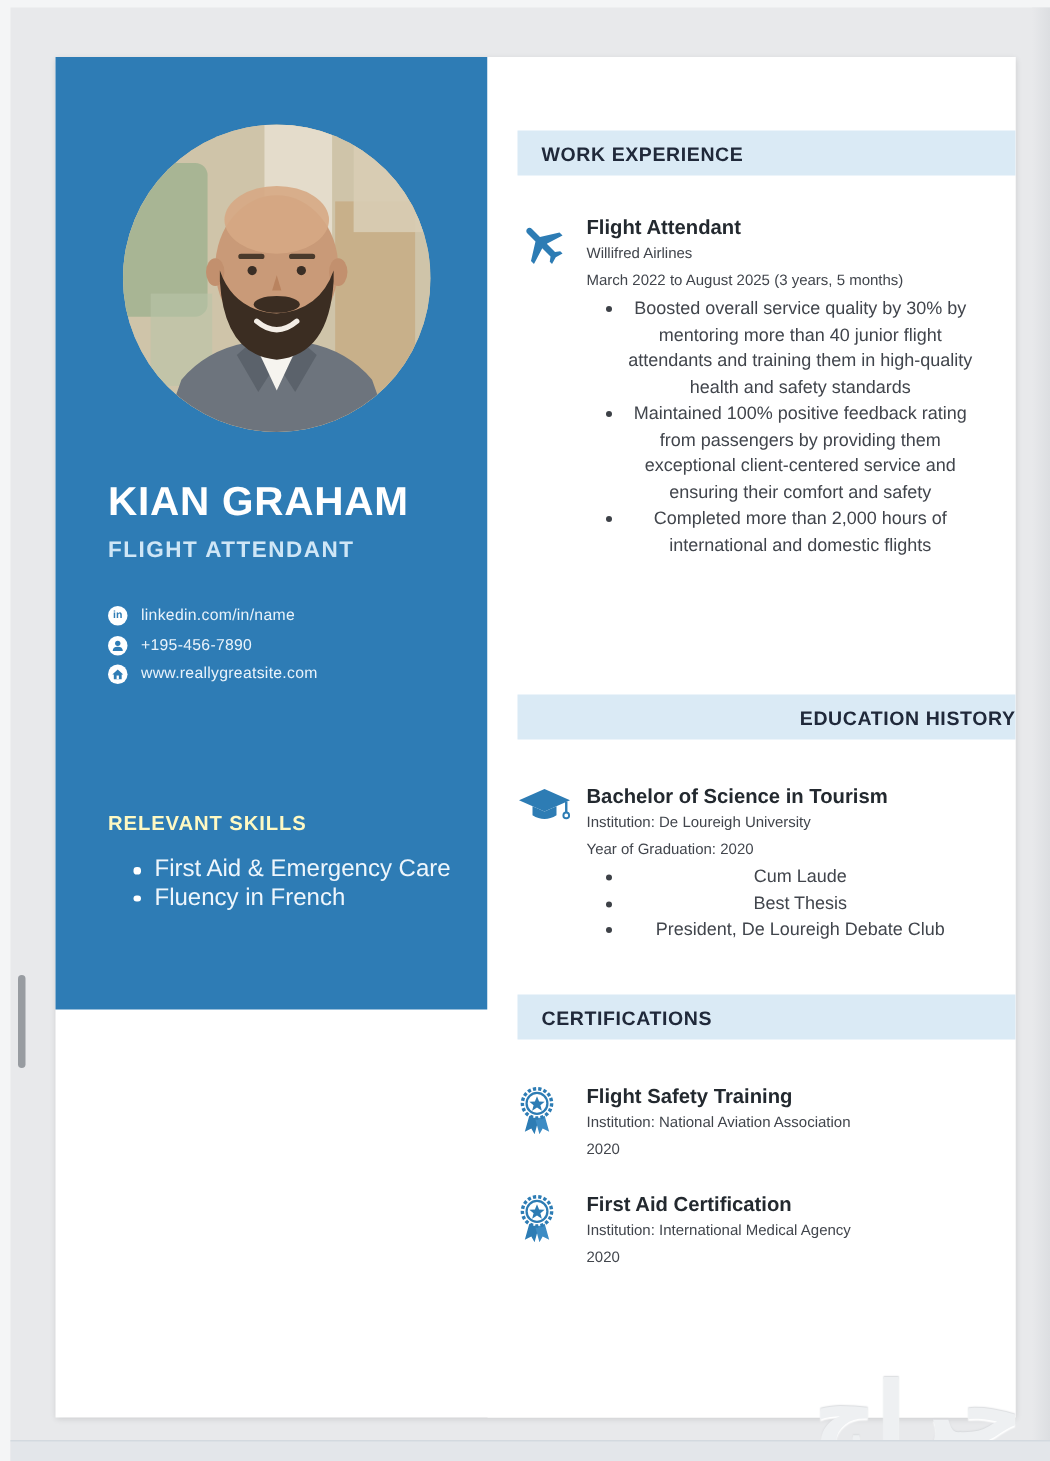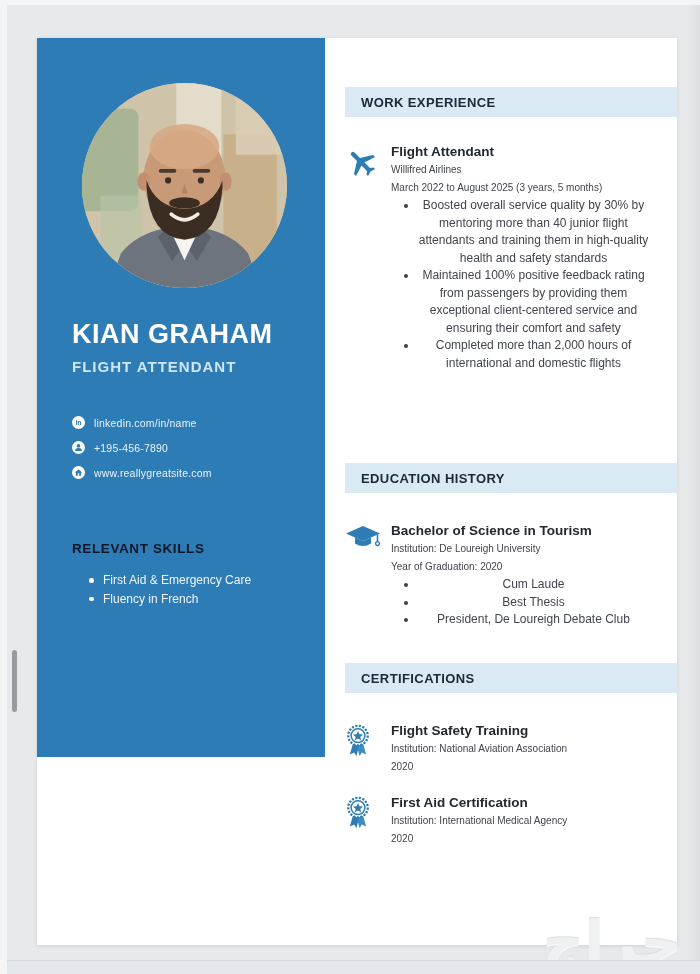--- a/index.html
+++ b/index.html
@@ -25,52 +25,52 @@
     background:linear-gradient(to right,#e8e9eb,#dcdee1);
   }
   
   .page {
     position:absolute; left:30px; top:33px; width:640px; height:907px;
     background:#ffffff;
     box-shadow:0 1px 4px rgba(0,0,0,.12);
   }
   
   .sidebar {
-    position:absolute; left:0; top:0; width:288px; height:719px;
+    position:absolute; left:0; top:0; width:288px; height:635px;
     background:#2e7cb5; color:#fff;
   }
   .photo {
     position:absolute; left:45px; top:45px; width:205px; height:205px;
     border-radius:50%; overflow:hidden; background:#d3c7ab;
   }
   .photo svg { display:block; width:100%; height:100%; }
   .person-name {
     position:absolute; left:35px; top:281px; width:240px;
     font-size:27px; font-weight:bold; letter-spacing:.5px; color:#ffffff;
   }
   .person-title {
     position:absolute; left:35px; top:320px; width:240px;
     font-size:15px; font-weight:bold; letter-spacing:1px; color:#cfe6f6;
   }
   .contacts { position:absolute; left:35px; top:366px; width:230px; }
-  .contact-row { display:flex; align-items:center; margin-bottom:6.5px; cursor:pointer;margin-top:12px; }
+  .contact-row { display:flex; align-items:flex-start; margin-bottom:6.5px; cursor:pointer; }
   .cicon {
     width:13px; height:13px; border-radius:50%; background:#ffffff;
     color:#2e7cb5; flex:0 0 13px; display:flex; align-items:center; justify-content:center;
     font-size:7px; font-weight:bold; margin-right:9px;
   }
   .cicon svg { width:11px; height:11px; display:block; }
   .contact-text { font-size:10.5px; color:#e9f3fb; letter-spacing:.2px; }
   .skills-heading {
     position:absolute; left:35px; top:503px;
-    font-size:13.5px; font-weight:bold; letter-spacing:.6px; color:#0f172a;
+    font-size:13.5px; font-weight:bold; letter-spacing:.6px; color:#fef9c3;
   }
   .skills-list { position:absolute; left:52px; top:533px; width:215px; list-style:none; }
   .skills-list li {
-    font-size:12px; color:#eef6fc; line-height:18.5px; position:relative; padding-left:14px;
+    font-size:16px; color:#eef6fc; line-height:18.5px; position:relative; padding-left:14px;
   }
   .skills-list li::before {
     content:""; position:absolute; left:0; top:7px; width:4.5px; height:4.5px;
     border-radius:50%; background:#ffffff;
   }
   
   .content {
     position:absolute; left:288px; top:0; width:352px; height:907px; background:#fff;
   }
   .section-bar {
@@ -92,21 +92,21 @@
     font-size:12px; color:#41454c; line-height:17.5px; position:relative;
     padding-left:16px; margin-left:11px;text-align:center;
   }
   .entry-bullets li::before {
     content:""; position:absolute; left:2px; top:7px; width:4px; height:4px;
     border-radius:50%; background:#3d4147;
   }
   
   #bar-work   { top:49px; }
   #entry-work { top:105px; }
-  #bar-edu    { top:425px; }
+  #bar-edu    { top:425px;justify-content:flex-end; }
   #entry-edu  { top:484px; }
   #bar-cert   { top:625px; }
   #entry-cert1{ top:684px; }
   #entry-cert2{ top:756px; }
   
   .scroll-thumb {
     position:absolute; left:5px; top:645px; width:5px; height:62px;
     border-radius:3px; background:#989ca1;
   }
   .watermark {

